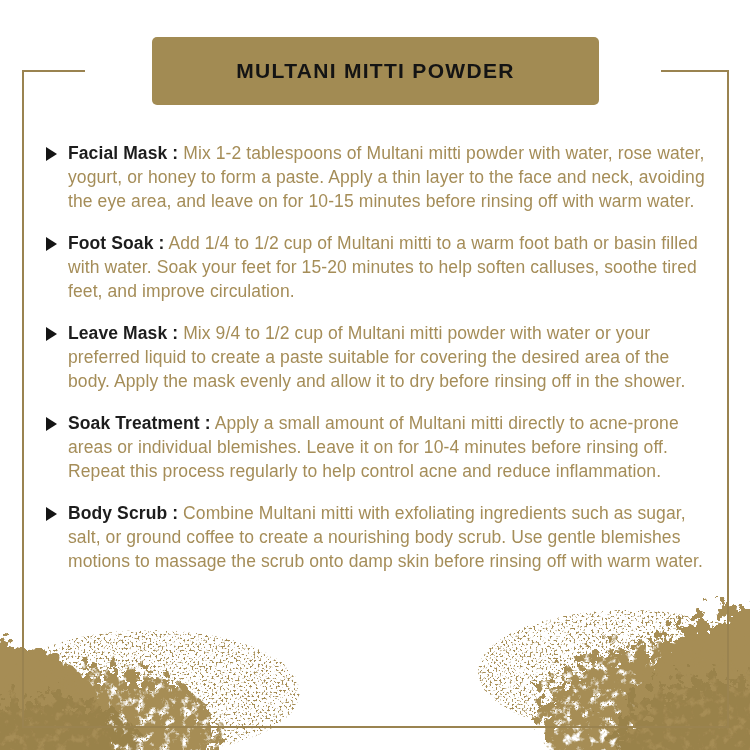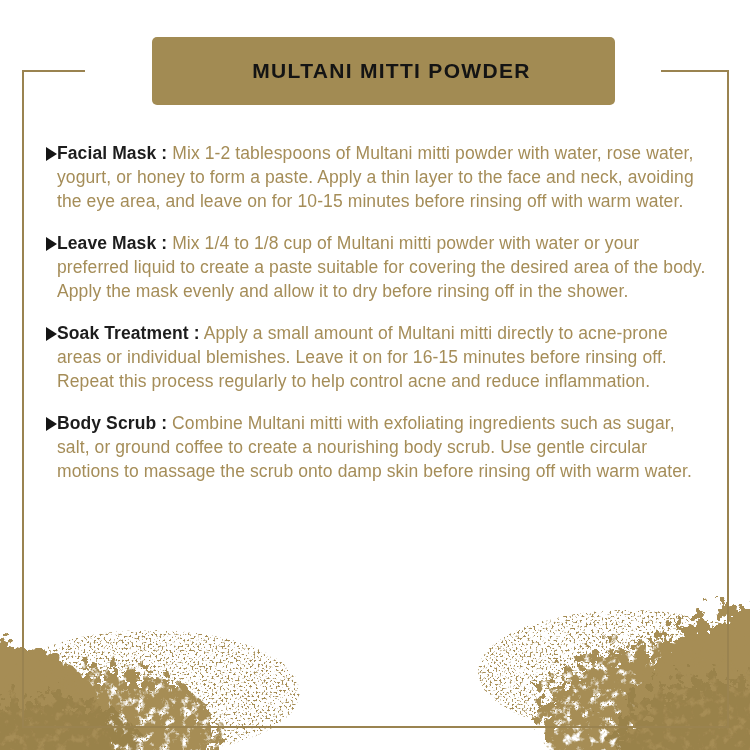--- a/index.html
+++ b/index.html
@@ -34,41 +34,41 @@
   .banner {
     position: absolute;
     left: 152px; top: 37px;
     width: 447px; height: 68px;
     background: #a28b53;
     border-radius: 5px;
     display: flex;
     align-items: center;
     justify-content: center;
     z-index: 4;
-    padding-left: 16px;
   }
   .banner h1 {
     margin: 0;
     font-size: 21px;
     font-weight: 700;
     letter-spacing: 1.3px;
     color: #141414;
     font-family: "Liberation Sans", sans-serif;
   }
 
   
   .content {
     position: absolute;
     left: 44px; top: 141px;
     width: 666px;
     z-index: 5;
   }
   .bullet {
     display: flex;
     align-items: flex-start;
+    gap: 11px;
     margin-bottom: 18px;
   }
   .arrow {
     flex: 0 0 auto;
     width: 0; height: 0;
     margin-top: 6px;
     margin-left: 2px;
     border-left: 11px solid #151515;
     border-top: 7px solid transparent;
     border-bottom: 7px solid transparent;
@@ -137,29 +137,33 @@
   <h1>MULTANI MITTI POWDER</h1>
 </div>
 
 <div class="content">
 
   <div class="bullet">
     <span class="arrow"></span>
     <p><span class="label">Facial Mask :</span> <span>Mix 1-2 tablespoons of Multani mitti powder with water, rose water, yogurt, or honey to form a paste. Apply a thin layer to the face and neck, avoiding the eye area, and leave on for 10-15 minutes before rinsing off with warm water.</span></p>
   </div>
 
-
   <div class="bullet">
     <span class="arrow"></span>
-    <p><span class="label">Leave Mask :</span> <span>Mix 1/4 to 1/8 cup of Multani mitti powder with water or your preferred liquid to create a paste suitable for covering the desired area of the body. Apply the mask evenly and allow it to dry before rinsing off in the shower.</span></p>
+    <p><span class="label">Foot Soak :</span> <span>Add 1/4 to 1/2 cup of Multani mitti to a warm foot bath or basin filled with water. Soak your feet for 15-20 minutes to help soften calluses, soothe tired feet, and improve circulation.</span></p>
   </div>
 
   <div class="bullet">
     <span class="arrow"></span>
-    <p><span class="label">Soak Treatment :</span> <span>Apply a small amount of Multani mitti directly to acne-prone areas or individual blemishes. Leave it on for 16-15 minutes before rinsing off. Repeat this process regularly to help control acne and reduce inflammation.</span></p>
+    <p><span class="label">Leave Mask :</span> <span>Mix 9/4 to 1/2 cup of Multani mitti powder with water or your preferred liquid to create a paste suitable for covering the desired area of the body. Apply the mask evenly and allow it to dry before rinsing off in the shower.</span></p>
   </div>
 
   <div class="bullet">
     <span class="arrow"></span>
-    <p><span class="label">Body Scrub :</span> <span>Combine Multani mitti with exfoliating ingredients such as sugar, salt, or ground coffee to create a nourishing body scrub. Use gentle circular motions to massage the scrub onto damp skin before rinsing off with warm water.</span></p>
+    <p><span class="label">Soak Treatment :</span> <span>Apply a small amount of Multani mitti directly to acne-prone areas or individual blemishes. Leave it on for 10-4 minutes before rinsing off. Repeat this process regularly to help control acne and reduce inflammation.</span></p>
+  </div>
+
+  <div class="bullet">
+    <span class="arrow"></span>
+    <p><span class="label">Body Scrub :</span> <span>Combine Multani mitti with exfoliating ingredients such as sugar, salt, or ground coffee to create a nourishing body scrub. Use gentle blemishes motions to massage the scrub onto damp skin before rinsing off with warm water.</span></p>
   </div>
 
 </div>
 
 </body></html>

